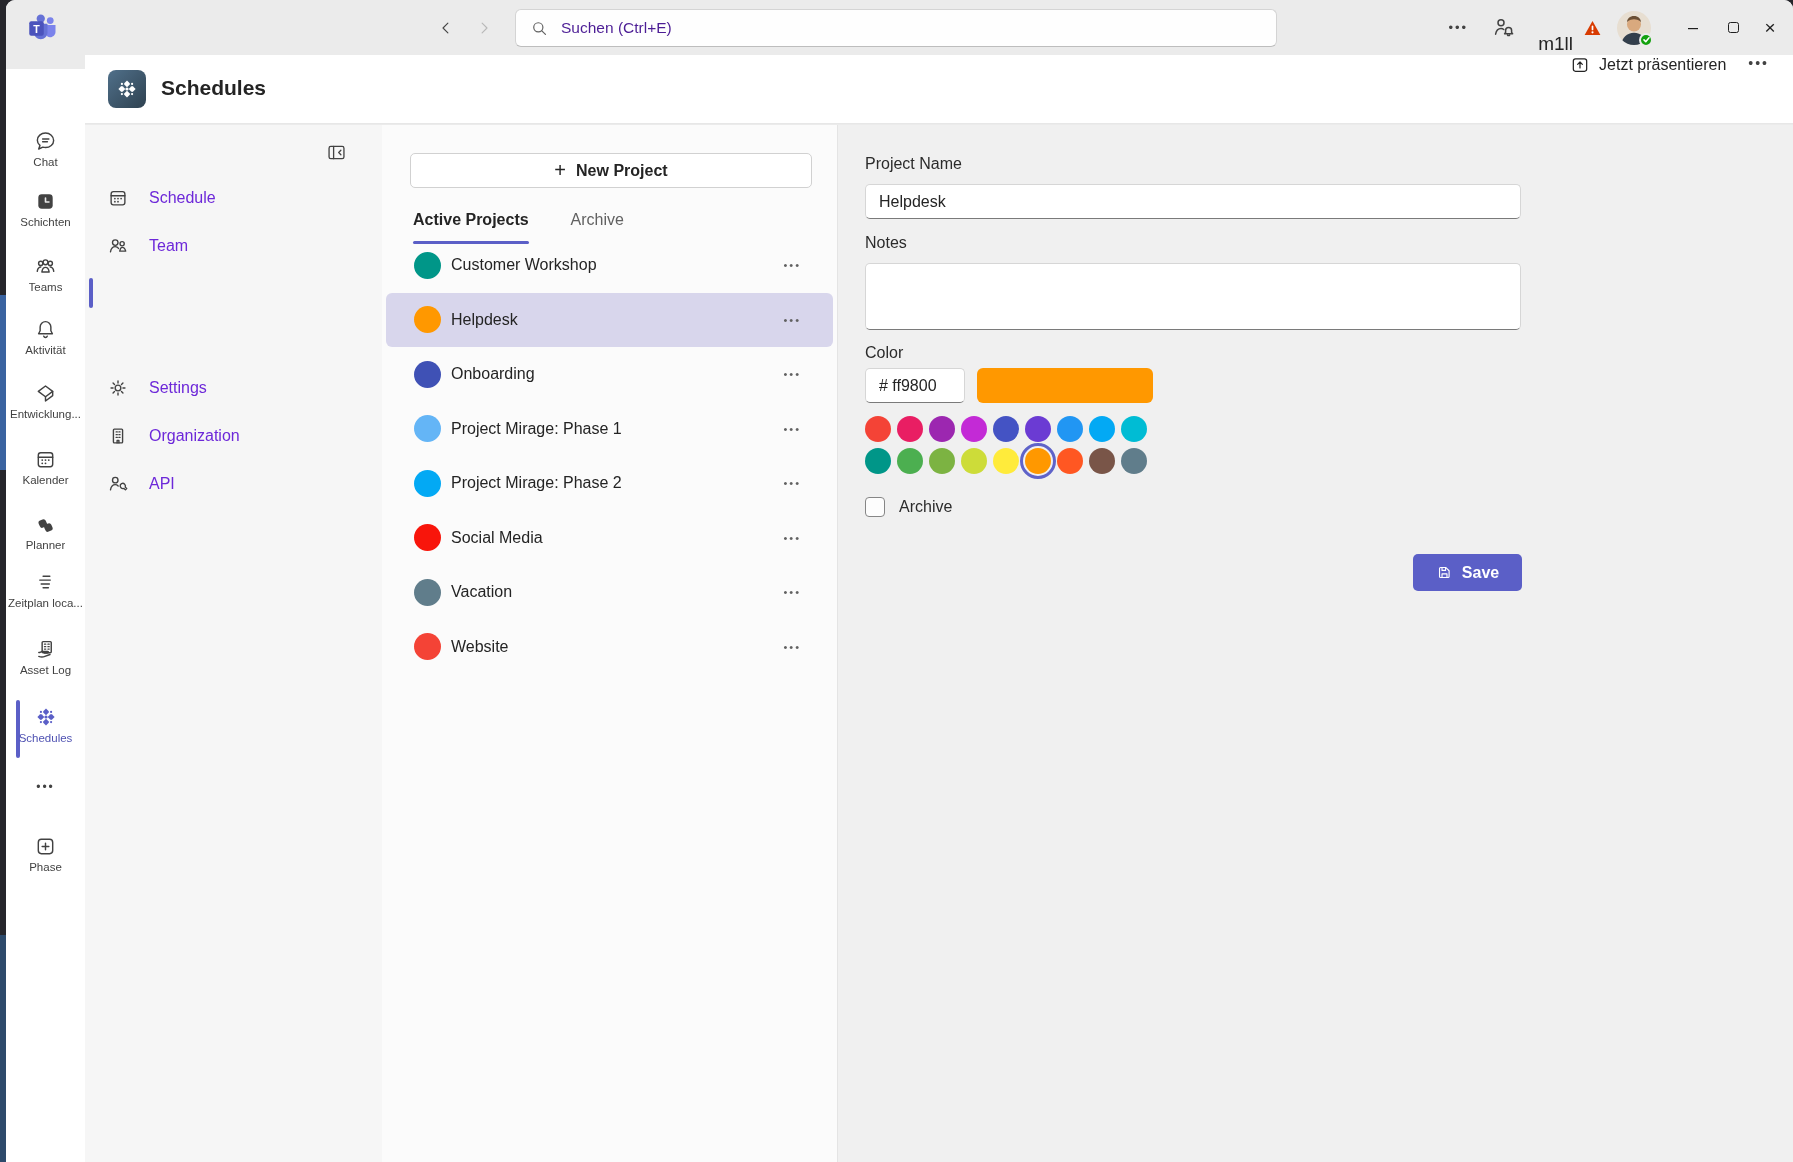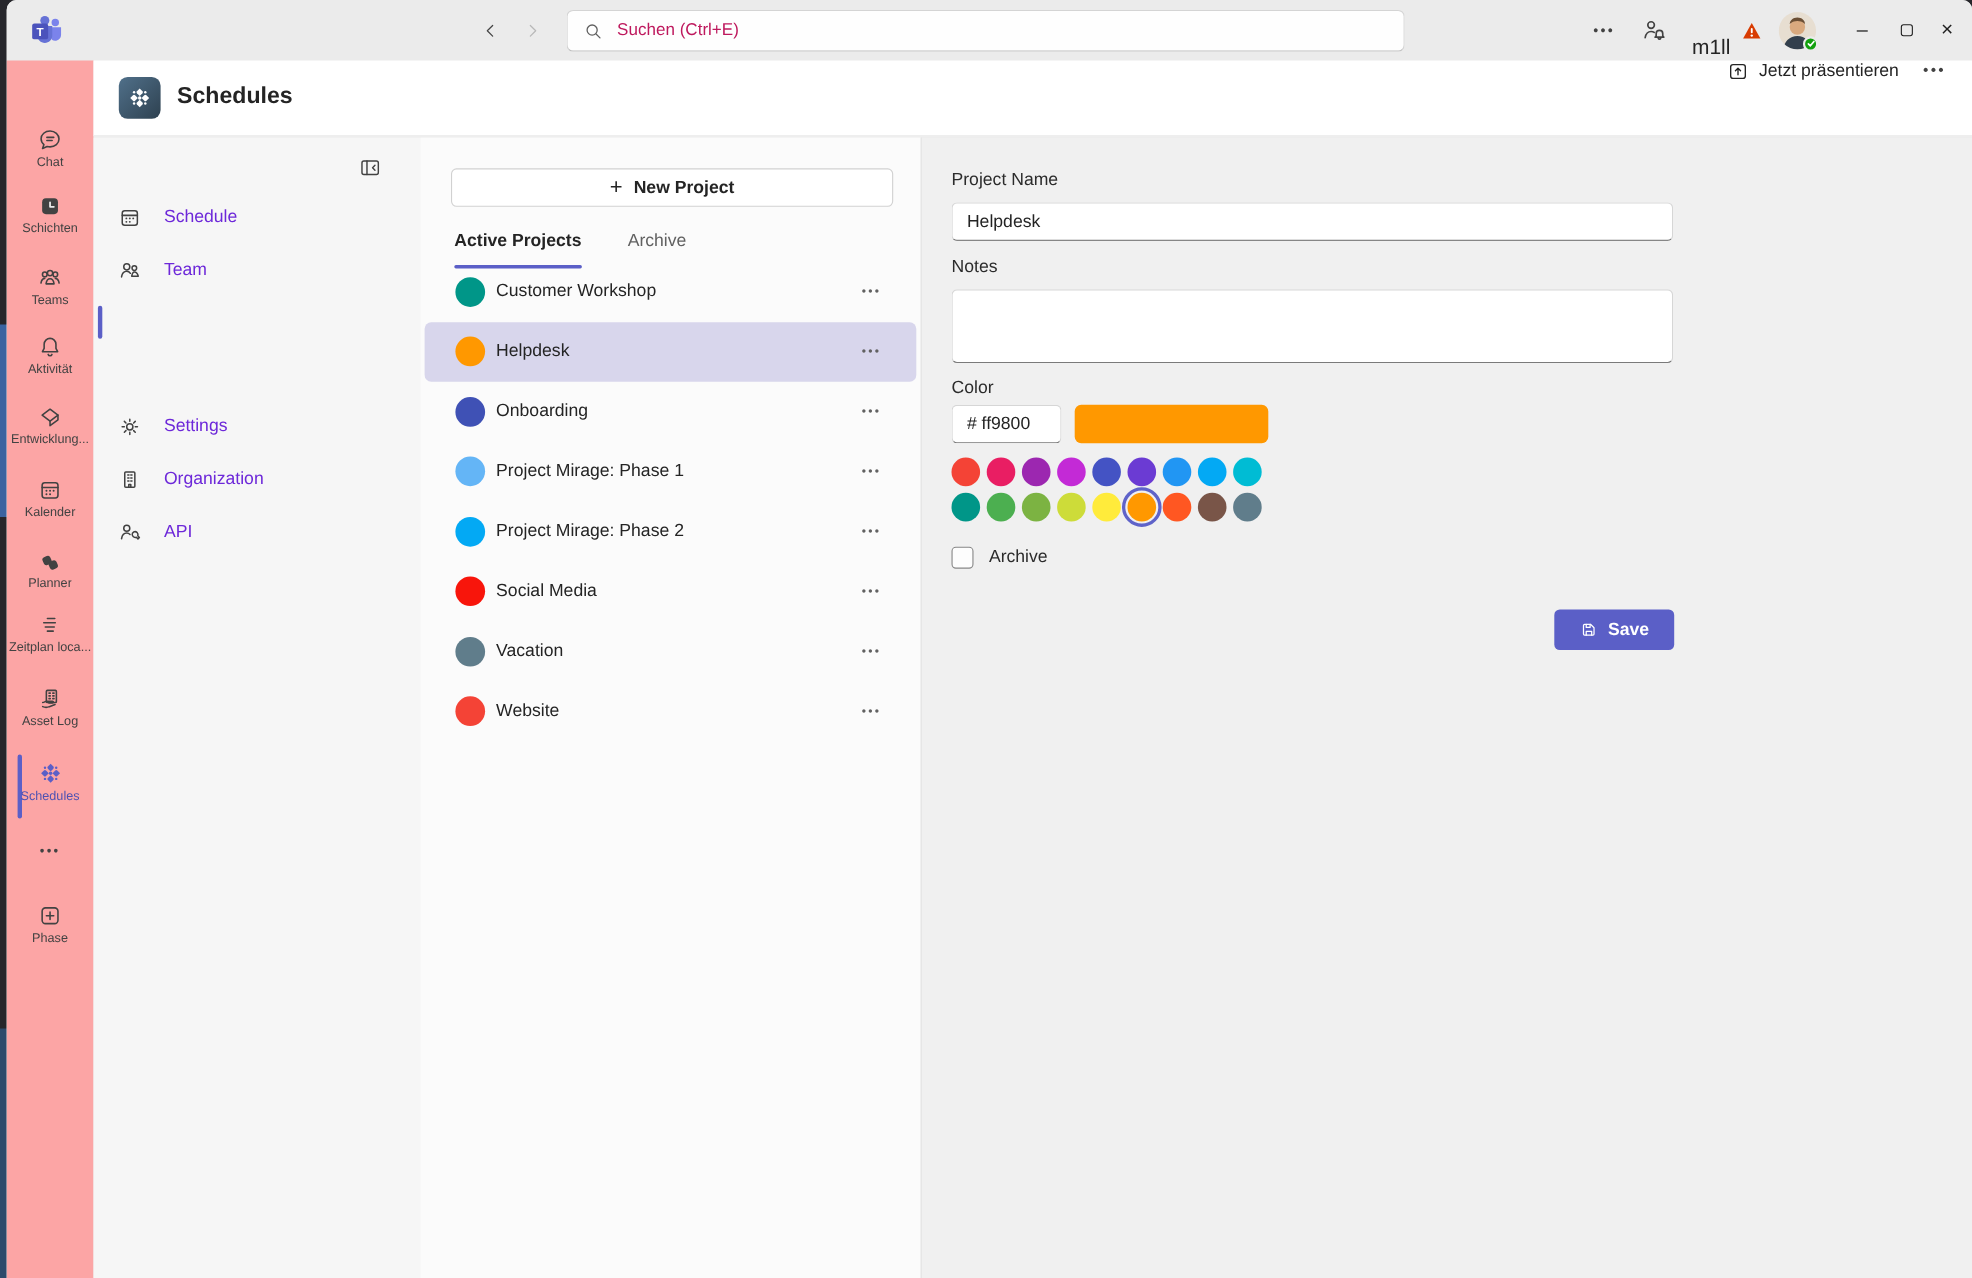--- a/index.html
+++ b/index.html
@@ -17,36 +17,36 @@
     border-radius:9px 9px 0 0; overflow:hidden; }
 
   
   .titlebar { position:absolute; left:0; top:0; right:0; height:55px; background:#ebebeb; }
   .tb-logo { position:absolute; left:22px; top:12px; }
   .nav-btn { position:absolute; top:14px; width:30px; height:28px; display:flex; align-items:center; justify-content:center; border-radius:4px; }
   .nav-back { left:425px; color:#454545; }
   .nav-fwd  { left:463px; color:#b8b8b8; }
   .searchbox { position:absolute; left:509px; top:9px; width:762px; height:38px; background:#fefefe;
     border:1px solid #d4d4d4; border-bottom-color:#bdbdbd; border-radius:6px; display:flex; align-items:center;
-    padding-left:14px; gap:12px; color:#be185d; font-size:15.5px; }
+    padding-left:14px; gap:12px; color:#4c1d95; font-size:15.5px; }
   .tb-right { position:absolute; right:0; top:0; height:55px; display:flex; align-items:center; }
   .tb-dots { color:#424242; font-size:13px; letter-spacing:2px; margin-right:24px; }
   .tb-bellperson { color:#424242; margin-right:22px; }
   .tb-account { font-size:19px; color:#242424; margin-right:11px;margin-top:32px; }
   .tb-warn { margin-right:16px; }
   .tb-avatar { position:relative; width:34px; height:34px; margin-right:22px; }
   .tb-badge { position:absolute; right:-2px; bottom:-2px; width:14px; height:14px; border-radius:50%;
     background:#13a10e; border:2px solid #ebebeb; display:flex; align-items:center; justify-content:center; }
   .win-btn { width:40px; height:55px; display:flex; align-items:center; justify-content:center; color:#1f1f1f; }
   .win-min { font-size:18px; }
   .win-max-glyph { width:11px; height:11px; border:1.4px solid #1f1f1f; border-radius:2.5px; }
   .win-close { font-size:19px; padding-right:6px; }
 
   
-  .rail { position:absolute; left:0; top:55px; width:79px; bottom:0; background:#fca5a5; }
+  .rail { position:absolute; left:0; top:69px; width:79px; bottom:0; background:#ffffff; }
   .rail-item { position:absolute; left:0; width:79px; height:54px; display:flex; flex-direction:column;
     align-items:center; justify-content:center; gap:3px; color:#424242; }
   .rail-item .rlabel { font-size:11.5px; max-width:77px; white-space:nowrap; overflow:hidden; }
   .rail-item.active { color:#4f52b2; }
   .rail-item.active .rlabel { color:#4f52b2; }
   .rail-indicator { position:absolute; left:10px; width:4px; border-radius:3px; background:#5b5fc7; }
   .rail-dots { position:absolute; left:0; width:79px; text-align:center; color:#424242; font-size:12px; letter-spacing:2px; }
 
   
   .appheader { position:absolute; left:79px; top:55px; right:0; height:69px; background:#ffffff;

